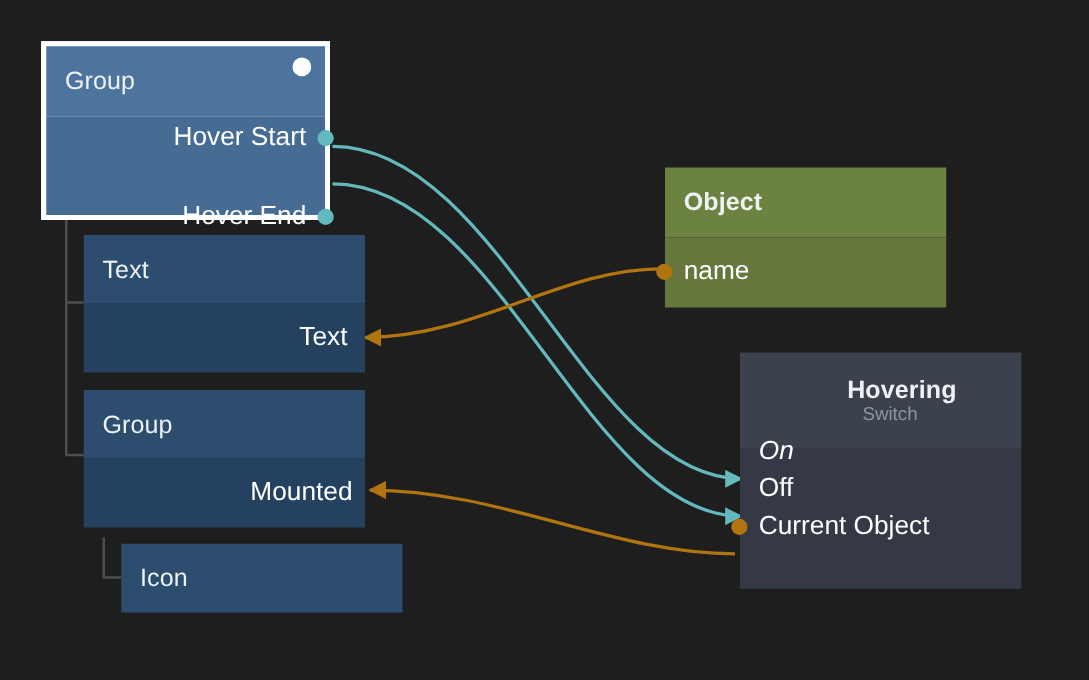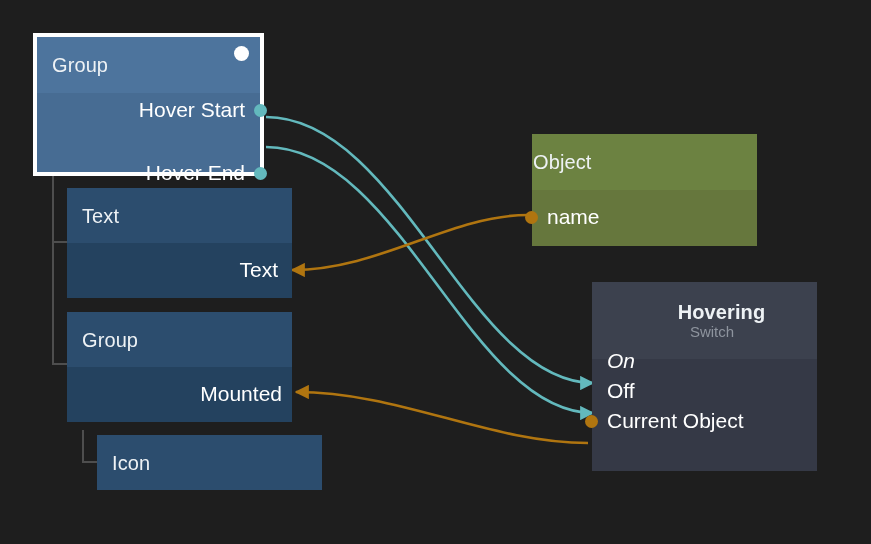--- a/index.html
+++ b/index.html
@@ -196,21 +196,21 @@
     </div>
   </div>
 
   <div class="node node-blue" style="left:97px; top:435px; width:225px; height:55px;">
     <div class="node-header" style="height:55px; padding-left:15px;">
       <span class="node-title">Icon</span>
     </div>
   </div>
 
   <div class="node node-green" style="left:532px; top:134px; width:225px; height:112px;">
-    <div class="node-header" style="height:56px; padding-left:1px;">
+    <div class="node-header" style="height:56px; padding-left:15px;font-weight:bold;">
       <span class="node-title">Object</span>
     </div>
     <div class="node-body" style="height:56px;">
       <div class="port-row in" style="top:17px; left:-7px;">
         <span class="port-dot orange" style="margin-right:9px;"></span>
         <span class="port-label">name</span>
       </div>
     </div>
   </div>
 

